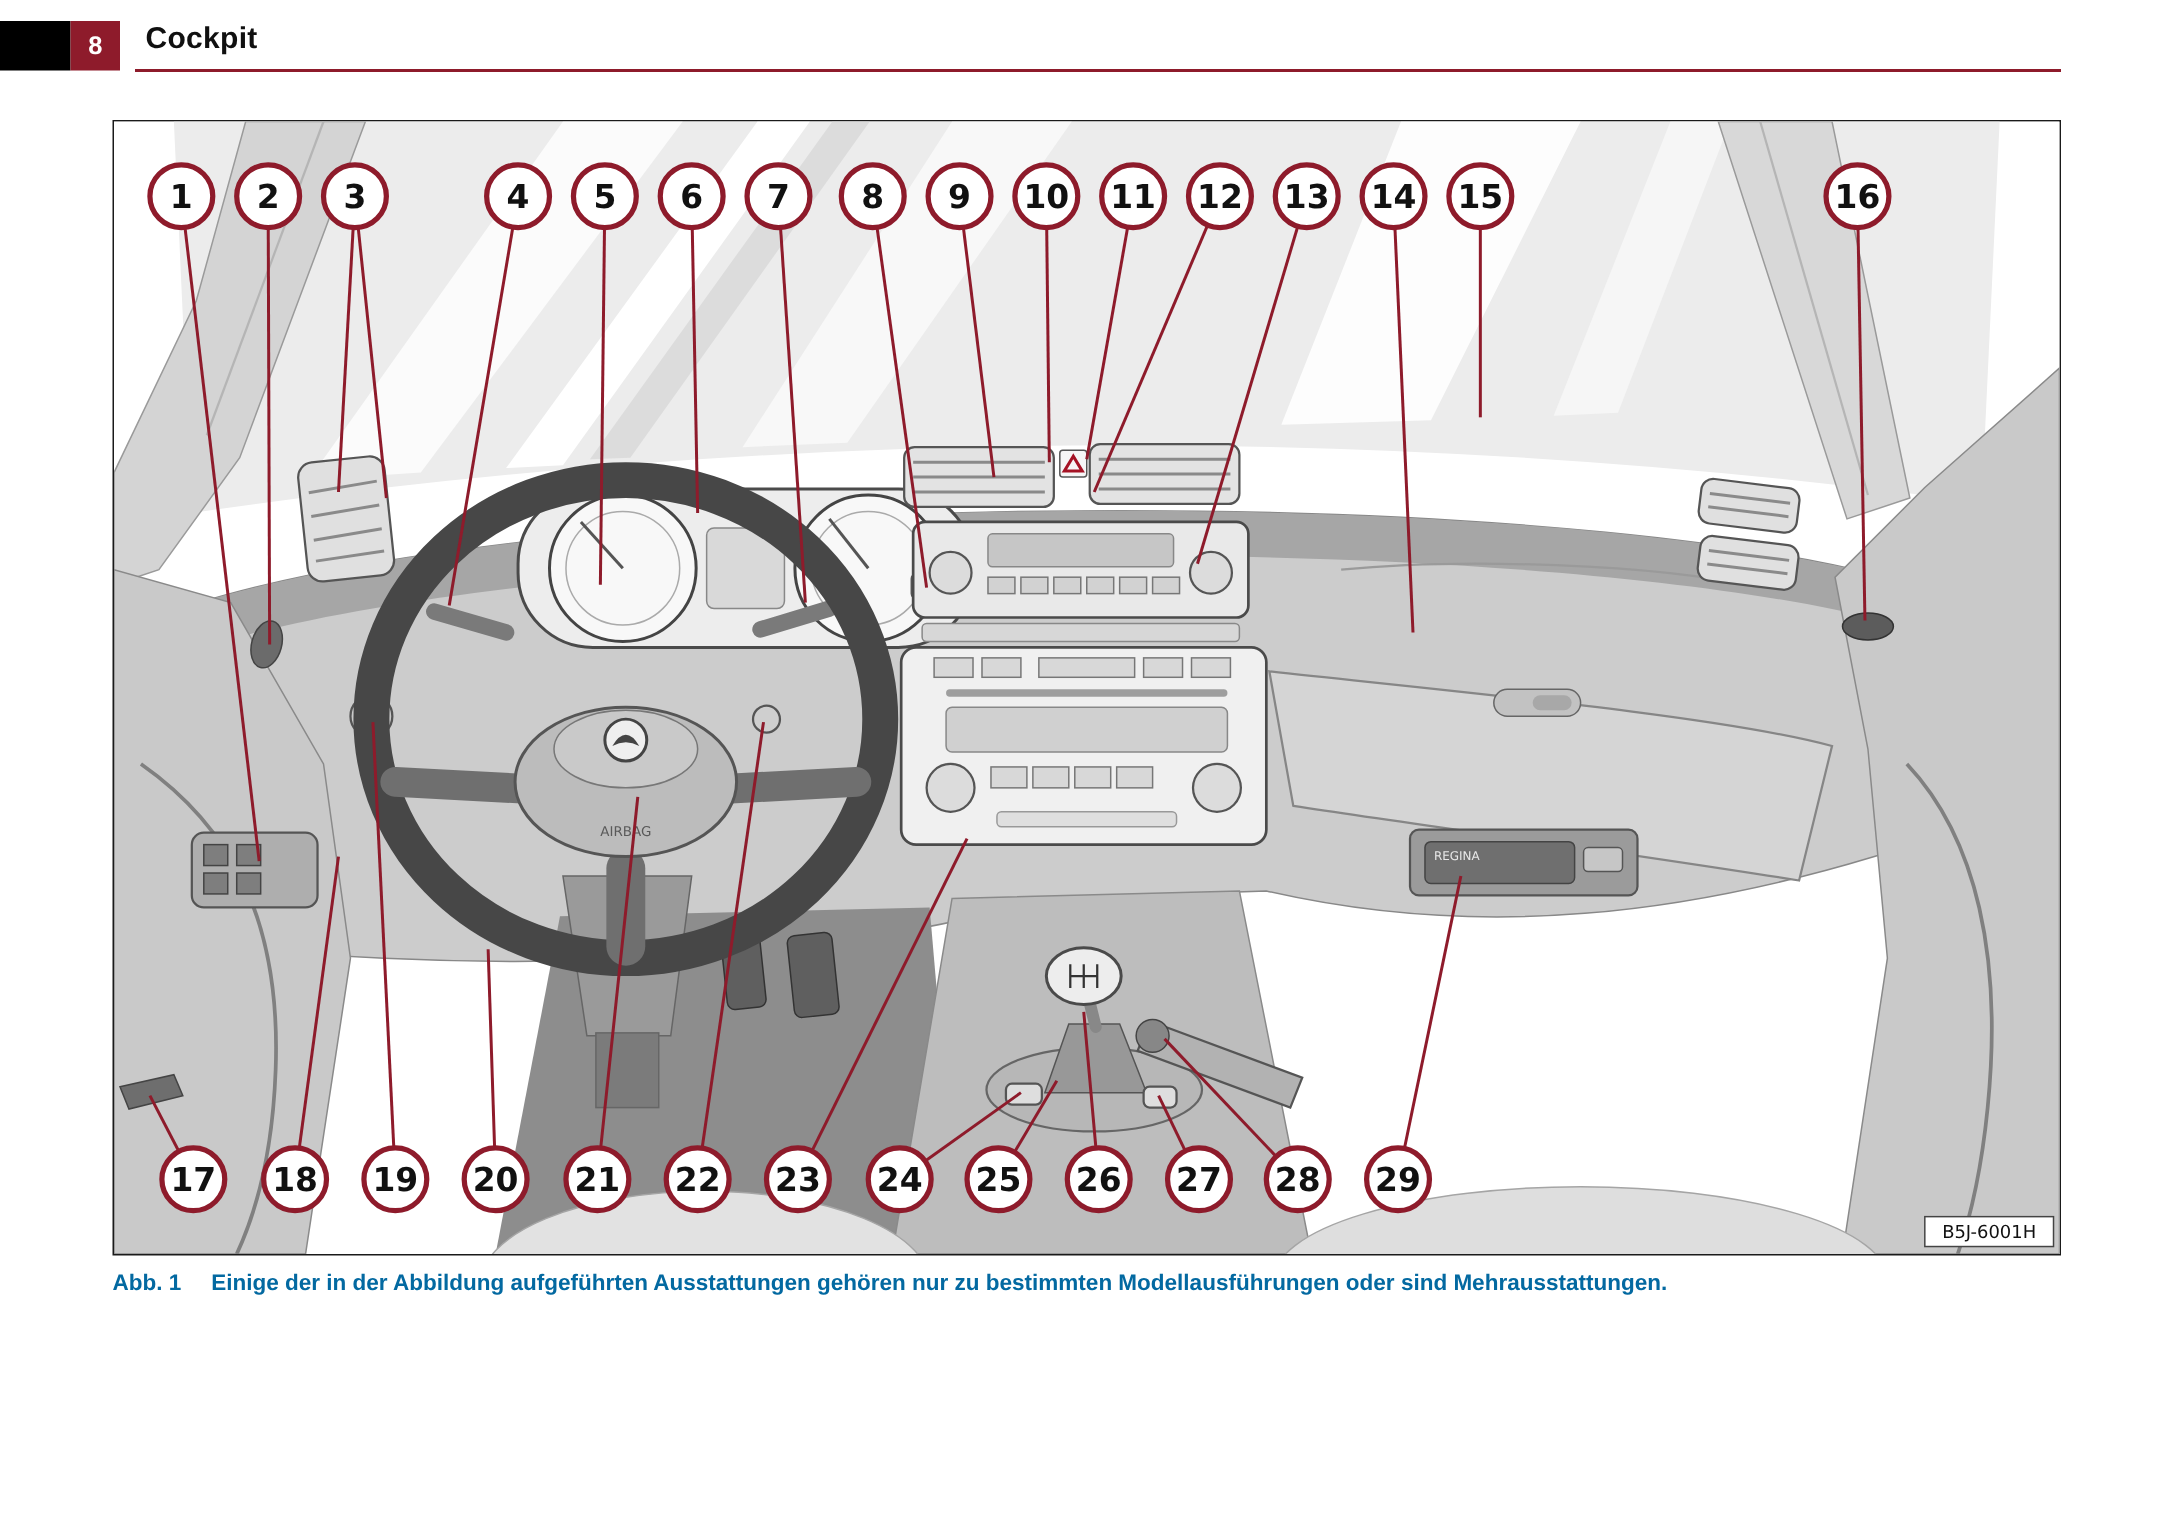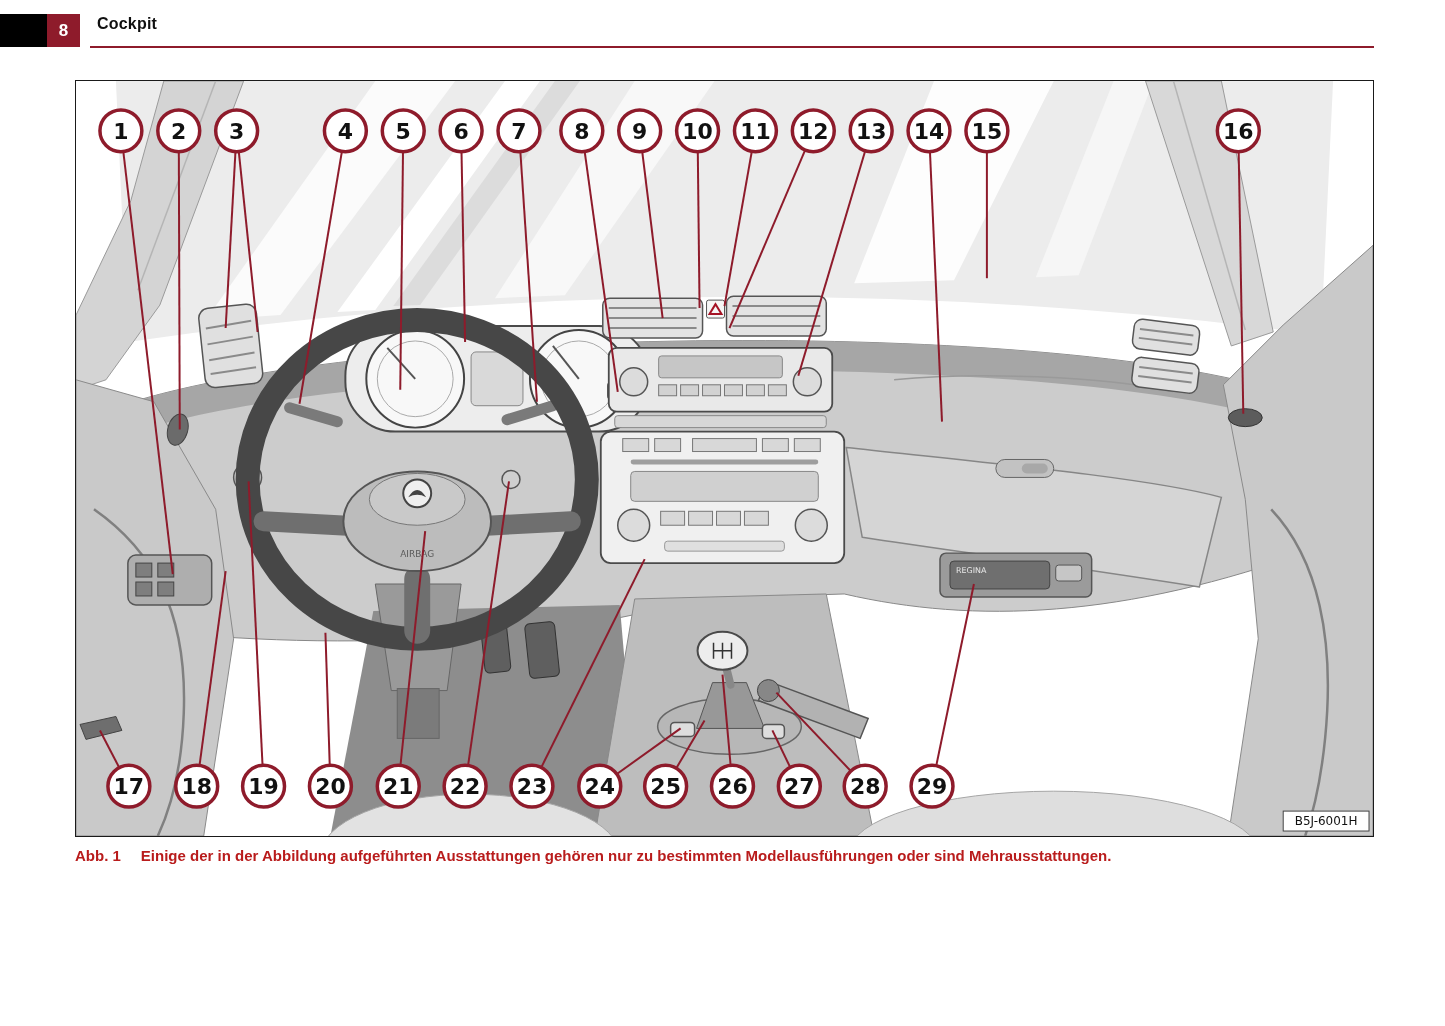--- a/index.html
+++ b/index.html
@@ -5,25 +5,25 @@
   html,body{margin:0;padding:0}
   body{
     width:1445px;height:1026px;position:relative;overflow:hidden;
     background:#ffffff;font-family:"Liberation Sans",sans-serif;color:#111;
   }
   .black-tab{position:absolute;left:0;top:14px;width:47px;height:33px;background:#000}
   .page-num{
     position:absolute;left:47px;top:14px;width:33px;height:33px;background:#8e1b2b;
     color:#fff;font-weight:bold;font-size:17px;display:flex;align-items:center;justify-content:center
   }
-  .title{position:absolute;left:97px;top:15px;margin:0;font-size:16px;font-weight:bold;color:#101010;letter-spacing:.2px}
+  .title{position:absolute;left:97px;top:15px;margin:0;font-size:20px;font-weight:bold;color:#101010;letter-spacing:.2px}
   .rule{position:absolute;left:90px;top:46px;width:1284px;height:2px;background:#8e1b2b}
   .frame{position:absolute;left:75px;top:80px;width:1299px;height:757px;border:1px solid #1a1a1a;background:#fff;box-sizing:border-box}
   .frame svg{display:block;width:100%;height:100%}
-  .caption{position:absolute;left:75px;top:846px;width:1305px;margin:0;color:#b91c1c;font-weight:bold;font-size:15px;line-height:1.3}
+  .caption{position:absolute;left:75px;top:846px;width:1305px;margin:0;color:#0369a1;font-weight:bold;font-size:15px;line-height:1.3}
   .cap-label{margin-right:20px}
 </style>
 </head>
 <body>
 
 <div class="page">
 
   <header>
     <div class="black-tab"></div>
     <div class="page-num">8</div>

